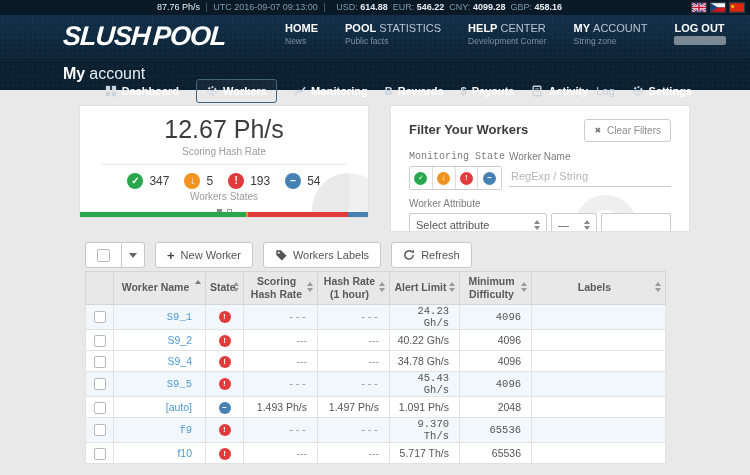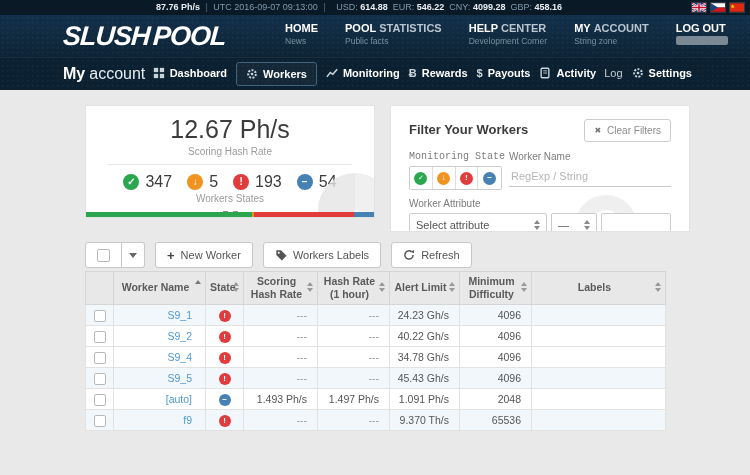--- a/index.html
+++ b/index.html
@@ -2,73 +2,73 @@
 <html><head>
 <meta charset="utf-8">
 <style>
   * { box-sizing: border-box; margin: 0; padding: 0; }
   html,body { width:750px; height:475px; overflow:hidden; }
   body { font-family:"Liberation Sans", sans-serif; background:#e9e9ea; position:relative; }
 
   
   .topbar { position:absolute; top:0; left:0; right:0; height:15px; background:#0a1926; }
   .tb-text { position:absolute; right:188px; top:2px; font-size:9px; color:#8399a9; white-space:nowrap; }
-  .tb-text b { color:#e8eef3; font-weight:bold; }
+  .tb-text b { color:#e8eef3; font-weight:normal; }
   .tb-sep { color:#54697a; margin:0 3px; }
   .cur { margin-left:5px; }
   .cur-code { color:#8399a9; }
   .cur-val { color:#e8eef3; font-weight:bold; }
   .tb-flags { position:absolute; right:6px; top:3px; display:flex; gap:5px; }
   .tb-flags svg { width:14px; height:9px; display:block; outline:1px solid rgba(255,255,255,.15); }
 
   
   .header { position:absolute; top:15px; left:0; right:0; height:42px;
             background:linear-gradient(#13304a,#0d2436);
             background-color:#102a3c; }
   .header::after, .subnav::after { content:""; position:absolute; inset:0;
             background-image:radial-gradient(rgba(255,255,255,.035) 1px, transparent 1px);
             background-size:5px 5px; pointer-events:none; }
   .logo { position:absolute; left:63px; top:6px; color:#fff; font-size:27px; font-weight:bold;
           font-style:italic; letter-spacing:-1px; word-spacing:-3px; transform:skewX(-4deg); z-index:2; }
   .main-nav { position:absolute; left:285px; right:55px; top:7px; display:flex; gap:27px; z-index:2; }
   .nav-item { cursor:pointer; }
   .nav-title { font-size:11px; color:#fff; white-space:nowrap; }
   .nt-b { font-weight:bold; }
-  .nt-r { font-weight:bold; color:#b9c6d0; margin-left:3px; }
+  .nt-r { font-weight:normal; color:#b9c6d0; margin-left:3px; }
   .nt-r:empty { display:none; }
   .nav-sub { font-size:8.5px; color:#7c919f; margin-top:2px; white-space:nowrap; }
   .redact { width:52px; height:9px; background:#8d9aa4; border-radius:2px; margin-top:2px; opacity:.85; filter:blur(.6px); }
 
   
   .subnav { position:absolute; top:57px; left:0; right:0; height:33px; background:#0b2030;
             border-top:1px solid rgba(255,255,255,.06); }
   .account-title { position:absolute; left:63px; top:7px; font-size:16px; color:#fff; z-index:2; }
   .at-b { font-weight:bold; }
   .at-r { font-weight:300; color:#e6edf2; margin-left:4px; }
-  .tabs { position:absolute; right:58px; top:4px; height:33px; display:flex; align-items:flex-start; gap:9px; z-index:2; }
+  .tabs { position:absolute; right:58px; top:16px; height:33px; display:flex; align-items:center; gap:17px; z-index:2; }
   .tab { display:flex; align-items:center; gap:5px; font-size:11px; color:#fff; cursor:pointer; padding:5px 0; }
   .tab-active { border:1px solid #41637c; border-radius:3px; padding:5px 9px; background:rgba(255,255,255,.04); }
   .tlb { font-weight:bold; white-space:nowrap; }
   .tlb-r { font-weight:normal; color:#c2ced7; margin-left:3px; }
   .tlb-r:empty { display:none; }
   .tic svg { width:12px; height:12px; display:block; }
   .tic-txt { font-size:11px; font-weight:bold; color:#c9d4dc; }
 
   
   .card { position:absolute; background:#fff; border:1px solid #e2e2e2; overflow:hidden; }
 
-  .card-hashrate { left:85px; top:105px; width:290px; height:113px; text-align:center; }
+  .card-hashrate { left:79px; top:105px; width:290px; height:113px; text-align:center; }
   .hr-value { font-size:25px; color:#3c3c3c; margin-top:9px; }
   .hr-label { font-size:10px; color:#9b9b9b; margin-top:2px; }
   .hr-divider { border:none; border-top:1px solid #e8e8e8; margin:7px 22px 8px; }
   .states-row { display:flex; justify-content:center; align-items:center; gap:15px; }
   .state-item { display:flex; align-items:center; gap:6px; }
   .state-circle { width:16px; height:16px; border-radius:50%; color:#fff; font-size:10px; font-weight:bold;
                   display:inline-flex; align-items:center; justify-content:center; line-height:1; }
-  .state-count { font-size:16px; color:#3c3c3c; }
+  .state-count { font-size:12px; color:#3c3c3c; }
   .states-caption { font-size:10px; color:#9b9b9b; margin-top:2px; }
   .dots { display:flex; justify-content:center; gap:5px; margin-top:7px; }
   .dot { width:5px; height:5px; display:inline-block; }
   .dot-filled { background:#8a8a8a; }
   .dot-outline { border:1px solid #9a9a9a; background:#fff; }
   .state-bar { position:absolute; left:0; right:0; bottom:0; height:5px; display:flex; }
   .bar-seg { height:100%; }
   .pie-mark { position:absolute; right:-18px; bottom:-30px; width:74px; height:74px; border-radius:50%;
               background:conic-gradient(#ececec 0 100deg, #f5f5f5 100deg 215deg, #e4e4e4 215deg 360deg);
               opacity:.8; }
@@ -124,21 +124,21 @@
 
   
   .table-wrap { position:absolute; left:85px; top:271px; width:580px; }
   table { border-collapse:collapse; table-layout:fixed; width:580px; background:#fff; }
   th { background:#e8e8e8; border:1px solid #d5d5d5; font-size:10.5px; color:#5a5a5a; font-weight:bold;
        text-align:center; vertical-align:middle; height:33px; padding:2px 12px 2px 4px; position:relative;
        line-height:1.25; cursor:pointer; }
   th.th-check { padding:0; }
   td { border:1px solid #e2e2e2; border-top:none; font-size:10.5px; color:#555; height:21px;
        padding:0 4px; vertical-align:middle; }
-  tr.odd td { background:#f2f7fb; }
+  tr.odd td { background:#f2f7fb;font-family:Liberation Mono, monospace; }
   .c-check { text-align:center; }
   .c-check .checkbox { width:12px; height:12px; vertical-align:middle; }
   .c-name { text-align:right; padding-right:13px; }
   .c-name a { color:#4d9ad2; text-decoration:none; cursor:pointer; }
   .c-state { text-align:center; }
   .state-dot { width:12px; height:12px; border-radius:50%; color:#fff; font-size:8px; font-weight:bold;
                display:inline-flex; align-items:center; justify-content:center; line-height:1; vertical-align:middle; }
   .c-num { text-align:right; padding-right:10px; }
   .dim { color:#9a9a9a; }
   .sort { position:absolute; right:4px; top:50%; }
@@ -483,15 +483,25 @@
           <td class="c-check"><span class="checkbox"></span></td>
           <td class="c-name"><a>f9</a></td>
           <td class="c-state"><span class="state-dot" style="background: rgb(225, 59, 59);">!</span></td>
           <td class="c-num dim">---</td>
           <td class="c-num dim">---</td>
           <td class="c-num">9.370 Th/s</td>
           <td class="c-num">65536</td>
           <td></td>
         </tr>
 
+        <tr>
+          <td class="c-check"><span class="checkbox"></span></td>
+          <td class="c-name"><a>f10</a></td>
+          <td class="c-state"><span class="state-dot" style="background: rgb(225, 59, 59);">!</span></td>
+          <td class="c-num dim">---</td>
+          <td class="c-num dim">---</td>
+          <td class="c-num">5.717 Th/s</td>
+          <td class="c-num">65536</td>
+          <td></td>
+        </tr>
       </tbody>
   </table>
 </div>
 
 </body></html>

